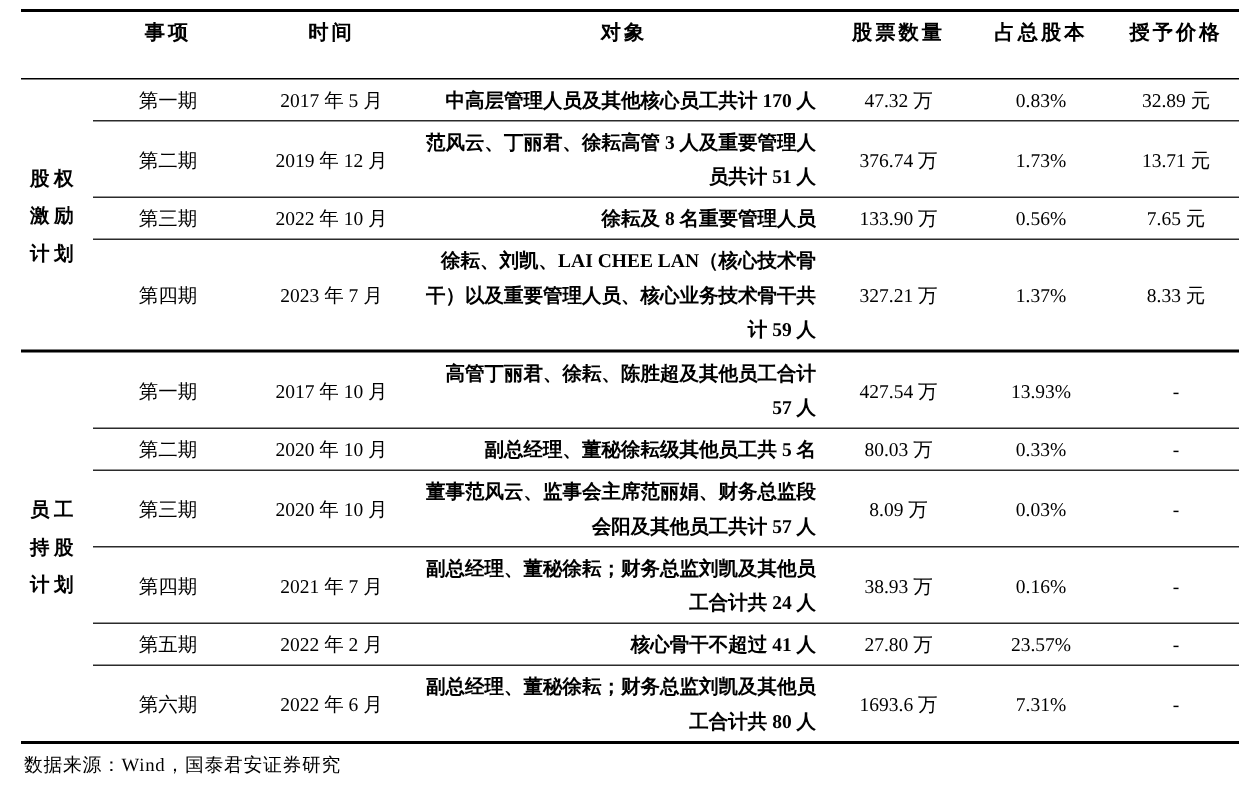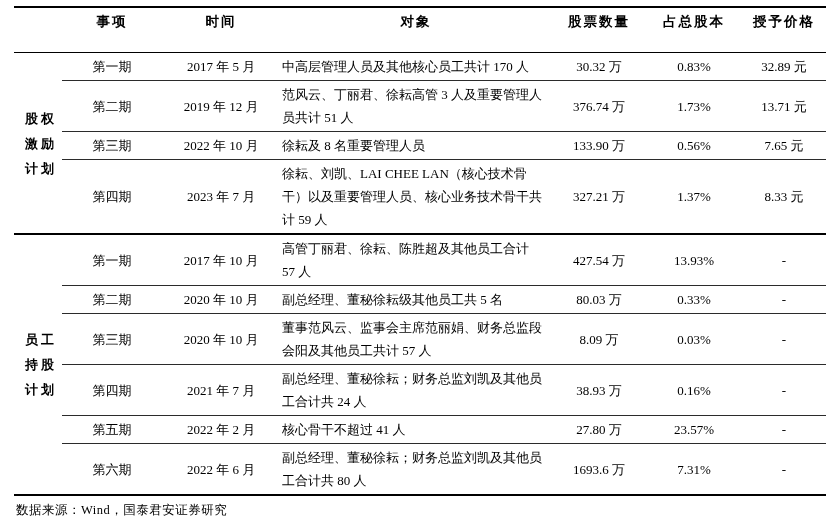--- a/index.html
+++ b/index.html
@@ -48,29 +48,30 @@
     white-space: nowrap;
   }
   td {
     font-size: 13px;
     line-height: 23px;
     padding: 2px 0;
     text-align: center;
     vertical-align: middle;
   }
   td.obj {
-    text-align: left;
+    text-align: right;
     padding-right: 8px;
     padding-left: 2px;
+    font-weight: bold;
   }
   td.group {
     font-weight: bold;
     letter-spacing: 3px;
     line-height: 25px;
-    text-align: center;
+    text-align: left;
     padding-left: 6px;
     vertical-align: middle;
   }
   tr.sep td { border-top: 1px solid #2b2b2b; }
   tr.sec-start td { border-top: 2px solid #000; }
 
   .source-note {
     font-size: 12.5px;
     letter-spacing: 0.5px;
     margin: 6px 0 0 2px;
@@ -107,21 +108,21 @@
 
       <tr>
         <td class="group" rowspan="4">
           <div>股权</div>
           <div>激励</div>
           <div>计划</div>
         </td>
         <td>第一期</td>
         <td>2017 年 5 月</td>
         <td class="obj">中高层管理人员及其他核心员工共计 170 人</td>
-        <td>30.32 万</td>
+        <td>47.32 万</td>
         <td>0.83%</td>
         <td>32.89 元</td>
       </tr>
       <tr class="sep">
         <td>第二期</td>
         <td>2019 年 12 月</td>
         <td class="obj">范风云、丁丽君、徐耘高管 3 人及重要管理人员共计 51 人</td>
         <td>376.74 万</td>
         <td>1.73%</td>
         <td>13.71 元</td>

